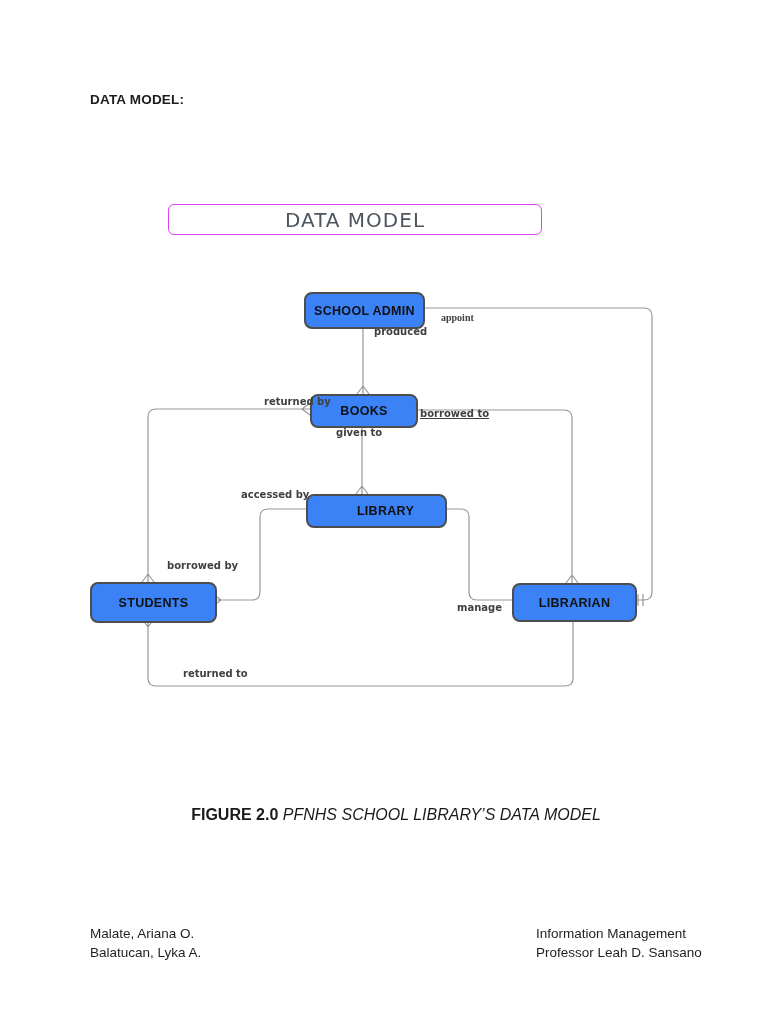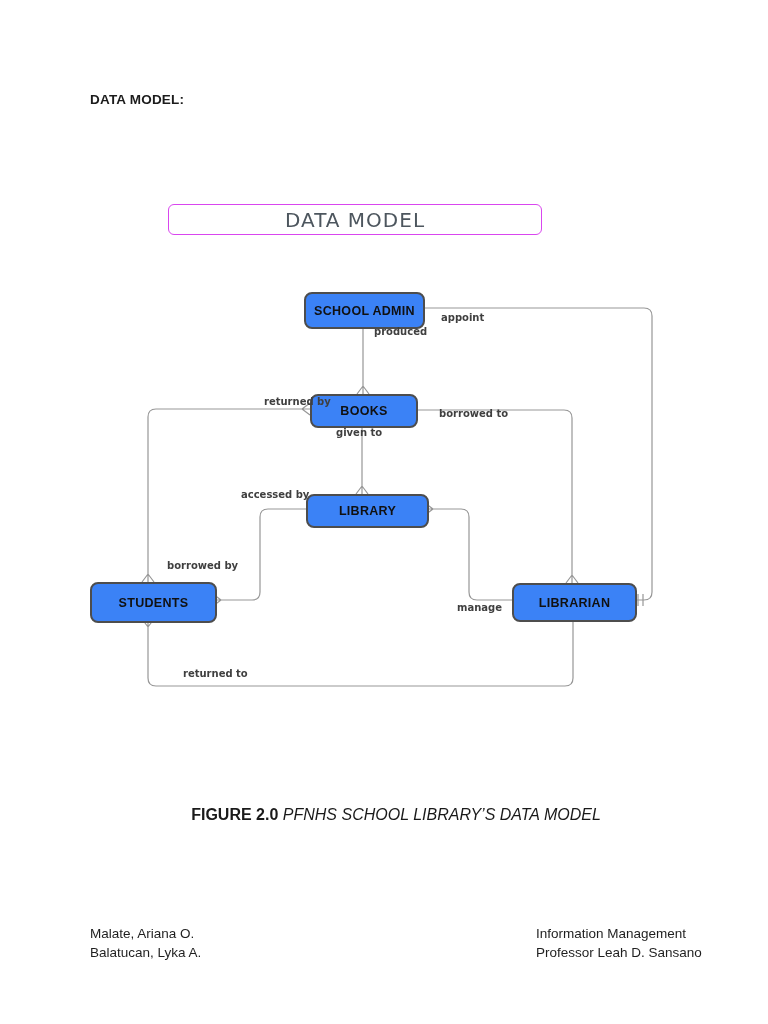--- a/index.html
+++ b/index.html
@@ -27,32 +27,32 @@
   svg.wires path{fill:none;stroke:#979797;stroke-width:1.2;}
   
   .entity{
     position:absolute;background:#3b82f6;border:2px solid #4d4d4d;border-radius:8px;
     display:flex;align-items:center;justify-content:center;
     font-family:Liberation Sans, sans-serif;
     font-size:12.5px;font-weight:700;color:#111;letter-spacing:.3px;white-space:nowrap;
   }
   .ent-school-admin{left:304px;top:292px;width:117px;height:33px;}
   .ent-books{left:310px;top:394px;width:104px;height:30px;}
-  .ent-library{left:306px;top:494px;width:119px;height:30px;}
+  .ent-library{left:306px;top:494px;width:119px;height:30px;padding-left:18px;}
   .ent-students{left:90px;top:582px;width:123px;height:37px;}
   .ent-librarian{left:512px;top:583px;width:121px;height:35px;}
   
   .rel-label{
     position:absolute;font-family:"DejaVu Sans","Liberation Sans",sans-serif;
     font-size:10px;font-weight:600;color:#3f3f3f;white-space:nowrap;
   }
-  .lbl-appoint{left:441px;top:312px;}
+  .lbl-appoint{left:441px;top:312px;font-family:Liberation Serif, serif;}
   .lbl-produced{left:374px;top:326px;}
   .lbl-returned-by{left:245px;top:396px;margin-left:19px;}
-  .lbl-borrowed-to{left:439px;top:408px;}
+  .lbl-borrowed-to{left:420px;top:408px;text-decoration:underline;}
   .lbl-given-to{left:336px;top:427px;}
   .lbl-accessed-by{left:241px;top:489px;}
   .lbl-borrowed-by{left:167px;top:560px;}
   .lbl-manage{left:457px;top:602px;}
   .lbl-returned-to{left:183px;top:668px;}
   
   .caption{
     position:absolute;left:12px;top:806px;width:768px;text-align:center;
     font-size:16px;color:#1a1a1a;
   }

